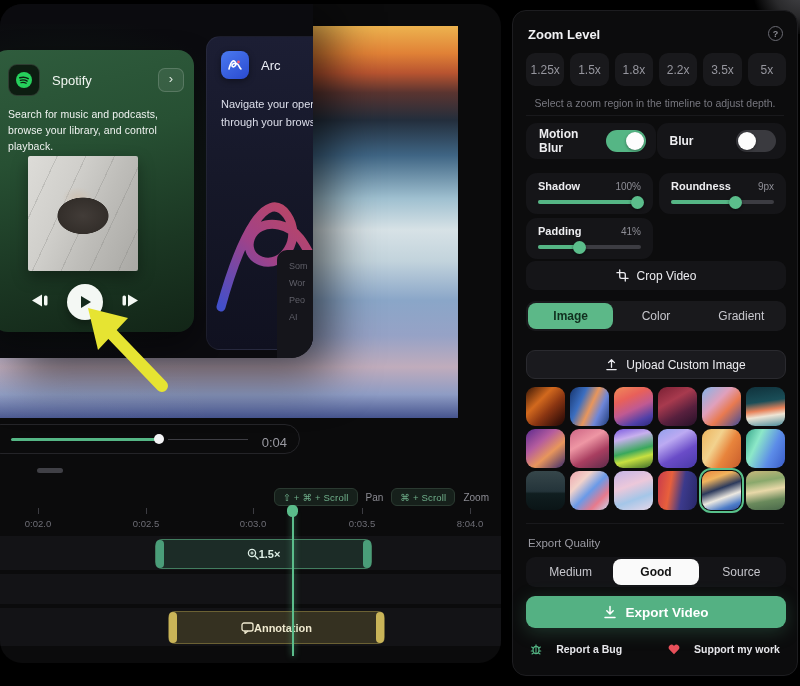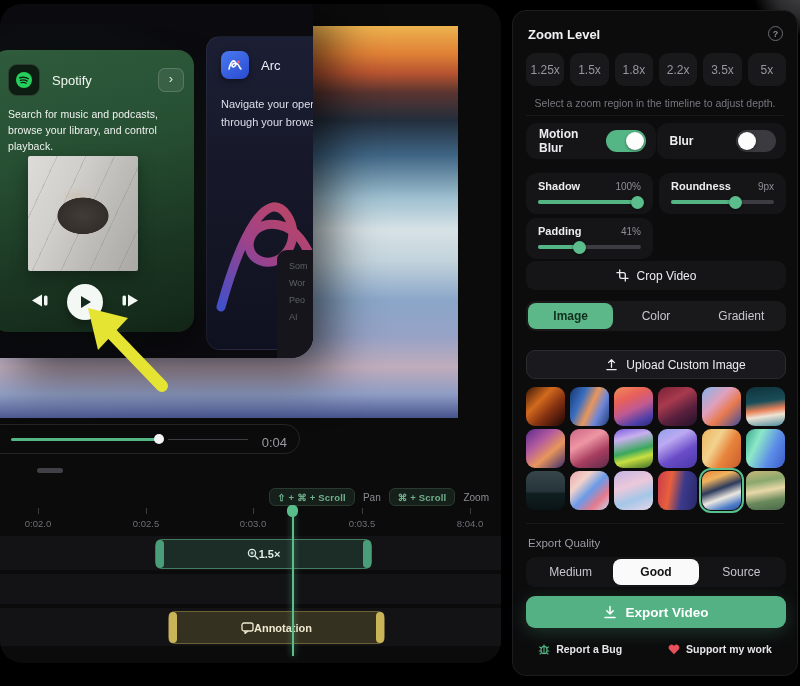--- a/index.html
+++ b/index.html
@@ -81,21 +81,21 @@
   .scr-green{position:absolute;left:24px;top:13px;width:148px;height:2.5px;border-radius:2px;background:#55b685;}
   .scr-gray{position:absolute;left:181px;top:13.5px;width:80px;height:1.5px;background:#3e3e44;}
   .scr-dot{position:absolute;left:167px;top:9px;width:10px;height:10px;border-radius:50%;background:#f4f4f6;}
   .scr-time{position:absolute;right:12px;top:10px;font-size:13px;color:#9a9aa2;}
 
   .drag-handle{position:absolute;left:37px;top:464px;width:26px;height:5px;border-radius:3px;background:#404046;}
 
   
   .hints{position:absolute;right:12px;top:484px;display:flex;align-items:center;gap:8px;}
   .kbd-badge{background:#16201b;border:1px solid #2b3a31;border-radius:6px;padding:2.5px 8px;
-       color:#6fae8a;font-size:9.5px;font-weight:bold;letter-spacing:.2px;}
+       color:#6fae8a;font-size:9.5px;font-weight:normal;letter-spacing:.2px;}
   .hint-action{color:#8b8b93;font-size:10px;}
 
   
   .ruler{position:absolute;left:0;top:500px;width:501px;height:28px;}
   .tick{position:absolute;top:4px;width:1px;height:6px;background:#3c3c42;}
   .tick-label{position:absolute;top:14px;transform:translateX(-50%);color:#6e6e76;font-size:9.5px;}
 
   
   .track{position:absolute;left:0;width:501px;background:#131316;}
   .track.r1{top:532px;height:34px;}
@@ -172,21 +172,21 @@
   .thumb.selected{outline:2px solid #58c08a;outline-offset:1px;}
 
   .quality-label{position:absolute;left:15px;top:526px;color:#9a9aa2;font-size:11.5px;}
   .quality-seg{top:546px;height:30px;background:#141417;}
   .quality-seg .seg-item.active{background:#fafafa;color:#111;font-weight:bold;}
 
   .export-btn{top:585px;height:32px;background:#54b183;color:#fff;font-size:13.5px;font-weight:bold;
        box-shadow:0 4px 18px rgba(84,177,131,.25);}
 
   .panel-footer{position:absolute;left:0;right:0;top:632px;display:flex;justify-content:center;gap:46px;}
-  .foot-link{display:flex;align-items:center;gap:6px;color:#e6e6ea;font-size:10.5px;font-weight:bold;}
+  .foot-link{display:flex;align-items:center;gap:14px;color:#e6e6ea;font-size:10.5px;font-weight:bold;}
 </style>
 </head>
 <body>
 
 <div class="stage">
   <div class="corner-glow"></div>
 
   <div class="left-app">
 
     <div class="wallpaper"></div>

